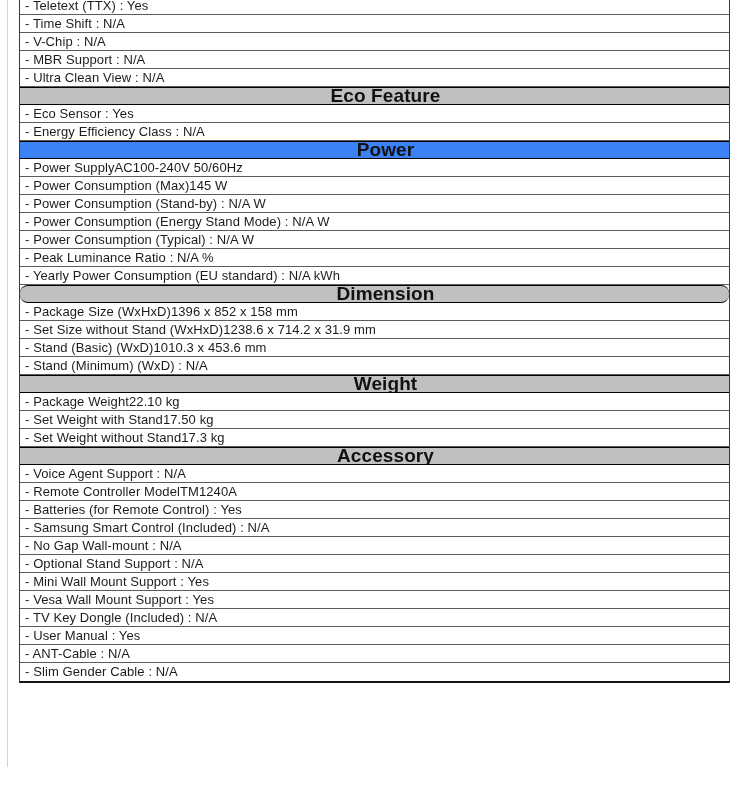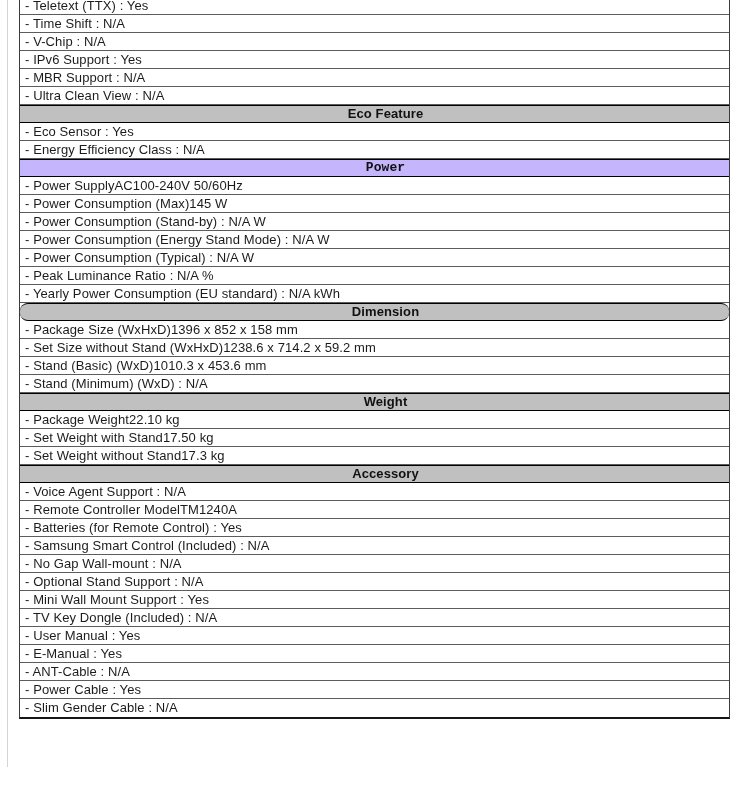--- a/index.html
+++ b/index.html
@@ -48,69 +48,67 @@
   .spec-table > .spec-row:last-child {
     border-bottom: none;
   }
   .section-header {
     height: 18px;
     box-sizing: border-box;
     background: #c0c0c0;
     border-top: 1px solid #000000;
     border-bottom: 1px solid #000000;
     text-align: center;
-    font-size: 13px;
+    font-size: 19px;
     font-weight: bold;
     line-height: 16px;
     color: #111111;
     letter-spacing: 0.1px;
     white-space: nowrap;
     overflow: hidden;
     padding-left: 22px;
   }
 </style>
 </head>
 <body>
 
 <div class="left-rule"></div>
 
 <div class="spec-table">
     <div class="spec-row">- Teletext (TTX) : Yes</div>
     <div class="spec-row">- Time Shift : N/A</div>
     <div class="spec-row">- V-Chip : N/A</div>
-    <div class="spec-row">- IPv6 Support : Yes</div>
     <div class="spec-row">- MBR Support : N/A</div>
     <div class="spec-row">- Ultra Clean View : N/A</div>
     <div class="section-header" style="background: rgb(192, 192, 192);">Eco Feature</div>
     <div class="spec-row">- Eco Sensor : Yes</div>
     <div class="spec-row">- Energy Efficiency Class : N/A</div>
-    <div class="section-header" style="background: #c4b5fd; font-family: Liberation Mono, monospace;">Power</div>
+    <div class="section-header" style="background: #3b82f6;">Power</div>
     <div class="spec-row">- Power SupplyAC100-240V 50/60Hz</div>
     <div class="spec-row">- Power Consumption (Max)145 W</div>
     <div class="spec-row">- Power Consumption (Stand-by) : N/A W</div>
     <div class="spec-row">- Power Consumption (Energy Stand Mode) : N/A W</div>
     <div class="spec-row">- Power Consumption (Typical) : N/A W</div>
     <div class="spec-row">- Peak Luminance Ratio : N/A %</div>
     <div class="spec-row">- Yearly Power Consumption (EU standard) : N/A kWh</div>
     <div class="section-header" style="background: rgb(192, 192, 192); border-radius: 8px;">Dimension</div>
     <div class="spec-row">- Package Size (WxHxD)1396 x 852 x 158 mm</div>
-    <div class="spec-row">- Set Size without Stand (WxHxD)1238.6 x 714.2 x 59.2 mm</div>
+    <div class="spec-row">- Set Size without Stand (WxHxD)1238.6 x 714.2 x 31.9 mm</div>
     <div class="spec-row">- Stand (Basic) (WxD)1010.3 x 453.6 mm</div>
     <div class="spec-row">- Stand (Minimum) (WxD) : N/A</div>
     <div class="section-header" style="background: rgb(192, 192, 192);">Weight</div>
     <div class="spec-row">- Package Weight22.10 kg</div>
     <div class="spec-row">- Set Weight with Stand17.50 kg</div>
     <div class="spec-row">- Set Weight without Stand17.3 kg</div>
     <div class="section-header" style="background: rgb(192, 192, 192);">Accessory</div>
     <div class="spec-row">- Voice Agent Support : N/A</div>
     <div class="spec-row">- Remote Controller ModelTM1240A</div>
     <div class="spec-row">- Batteries (for Remote Control) : Yes</div>
     <div class="spec-row">- Samsung Smart Control (Included) : N/A</div>
     <div class="spec-row">- No Gap Wall-mount : N/A</div>
     <div class="spec-row">- Optional Stand Support : N/A</div>
     <div class="spec-row">- Mini Wall Mount Support : Yes</div>
+    <div class="spec-row">- Vesa Wall Mount Support : Yes</div>
     <div class="spec-row">- TV Key Dongle (Included) : N/A</div>
     <div class="spec-row">- User Manual : Yes</div>
-    <div class="spec-row">- E-Manual : Yes</div>
     <div class="spec-row">- ANT-Cable : N/A</div>
-    <div class="spec-row">- Power Cable : Yes</div>
     <div class="spec-row">- Slim Gender Cable : N/A</div>
   </div>
 
 </body></html>

